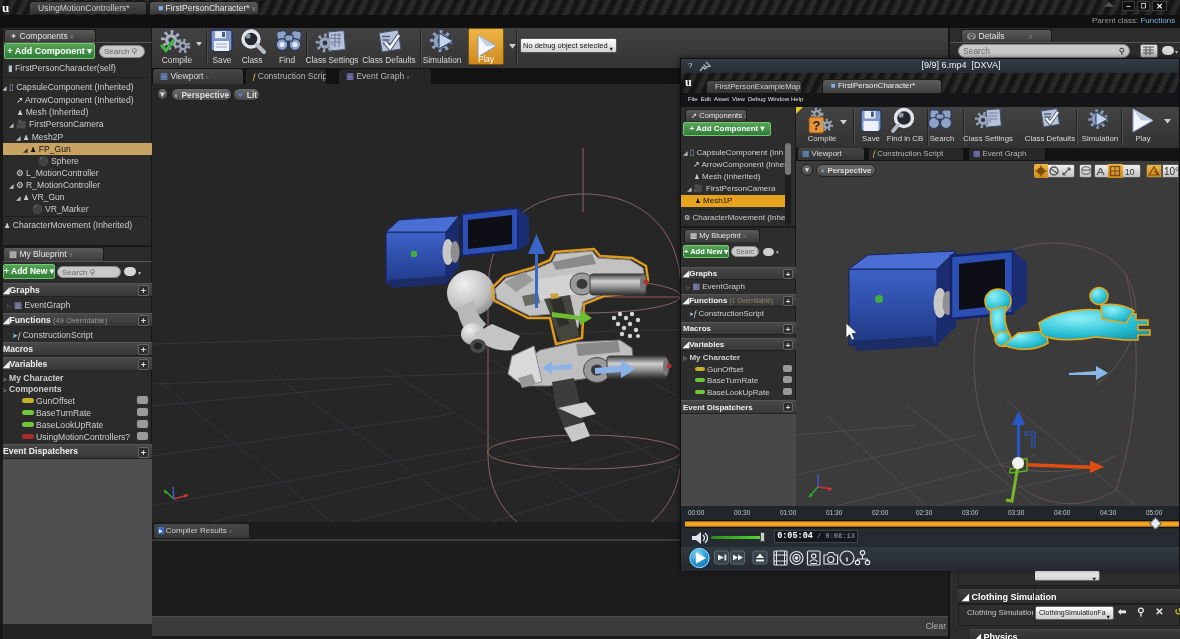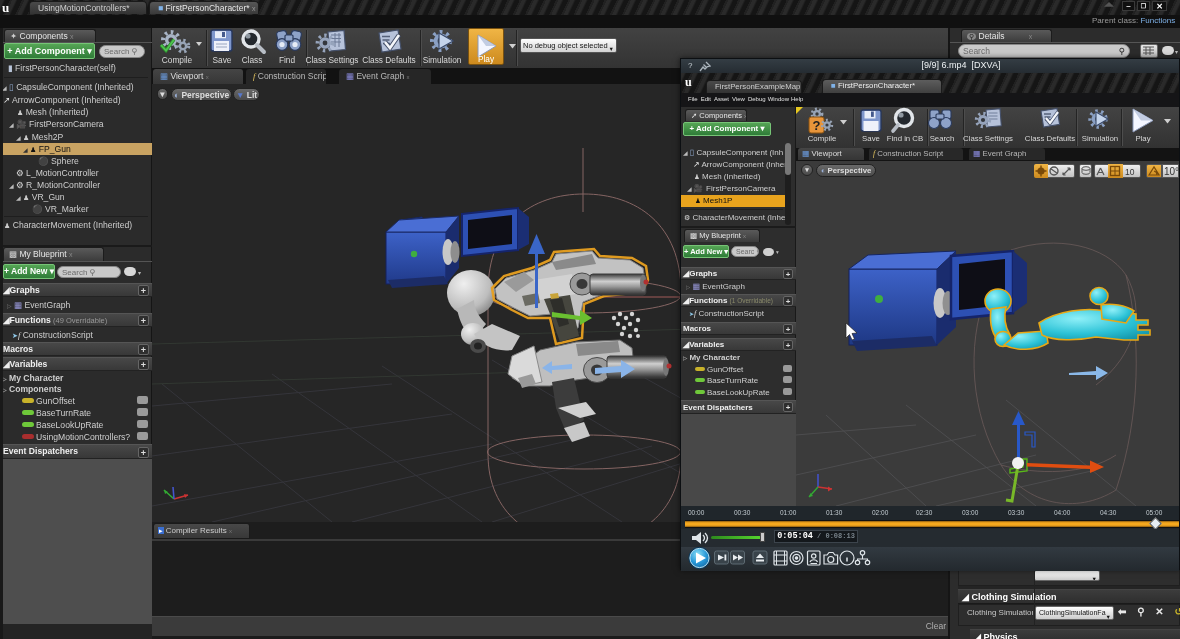--- a/index.html
+++ b/index.html
@@ -49,21 +49,21 @@
 <div class="a" style="left:0;top:28px;width:3px;height:611px;background:#191919;z-index:5"></div>
 <div class="a" style="left:0;top:28px;width:152px;height:611px;background:#2b2b2b;border-right:1px solid #151515"></div>
 <div class="a ptab tx" style="left:4px;top:29px;width:92px;height:13px"><span style="color:#cfcfcf">✦</span> Components <span style="color:#888;font-size:7px">x</span></div>
 <div class="a" style="left:0;top:42px;width:152px;height:1px;background:#555"></div>
 <div class="a grn tx" style="left:4px;top:43px;width:91px;height:16px;font-size:9px;line-height:14px">+ Add Component ▾</div>
 <div class="a srch tx" style="left:99px;top:45px;width:46px;height:13px">Search ⚲</div>
 <div id="ctree" class="a" style="left:0;top:60px;width:152px;height:186px">
   <div class="a trow tx" style="left:8px;top:2px;width:140px"><span style="color:#b8c4d8">▮</span> FirstPersonCharacter(self)</div>
   <div class="a" style="left:4px;top:17px;width:144px;height:1px;background:#1e1e1e"></div>
   <div class="a trow tx" style="left:2px;top:21px;width:148px"><span style="color:#bbb;font-size:6px">◢</span> <span style="color:#8fa8cc">▯</span> CapsuleComponent (Inherited)</div>
-  <div class="a trow tx" style="left:3px;top:34px;width:134px"><span style="color:#e8e8e8">↗</span> ArrowComponent (Inherited)</div>
+  <div class="a trow tx" style="left:16px;top:34px;width:134px"><span style="color:#e8e8e8">↗</span> ArrowComponent (Inherited)</div>
   <div class="a trow tx" style="left:17px;top:46px;width:133px"><span style="color:#ccc;font-size:7px">♟</span> Mesh (Inherited)</div>
   <div class="a trow tx" style="left:9px;top:58px;width:140px"><span style="color:#bbb;font-size:6px">◢</span> <span style="color:#aab">🎥</span> FirstPersonCamera</div>
   <div class="a trow tx" style="left:16px;top:71px;width:133px"><span style="color:#bbb;font-size:6px">◢</span> <span style="color:#ccc;font-size:7px">♟</span> Mesh2P</div>
   <div class="a" style="left:0;top:83px;width:152px;height:12px;background:#c9a362"></div>
   <div class="a trow tx" style="left:23px;top:83px;width:127px;color:#111"><span style="color:#333;font-size:6px">◢</span> <span style="font-size:7px">♟</span> <b style="font-weight:normal">FP_Gun</b></div>
   <div class="a trow tx" style="left:38px;top:95px;width:112px"><span style="color:#9ab">⚫</span> Sphere</div>
   <div class="a trow tx" style="left:16px;top:107px;width:134px"><span style="color:#ddd">⚙</span> L_MotionController</div>
   <div class="a trow tx" style="left:9px;top:119px;width:140px"><span style="color:#bbb;font-size:6px">◢</span> <span style="color:#ddd">⚙</span> R_MotionController</div>
   <div class="a trow tx" style="left:16px;top:131px;width:133px"><span style="color:#bbb;font-size:6px">◢</span> <span style="color:#ccc;font-size:7px">♟</span> VR_Gun</div>
   <div class="a trow tx" style="left:32px;top:143px;width:118px"><span style="color:#9ab">⚫</span> VR_Marker</div>

